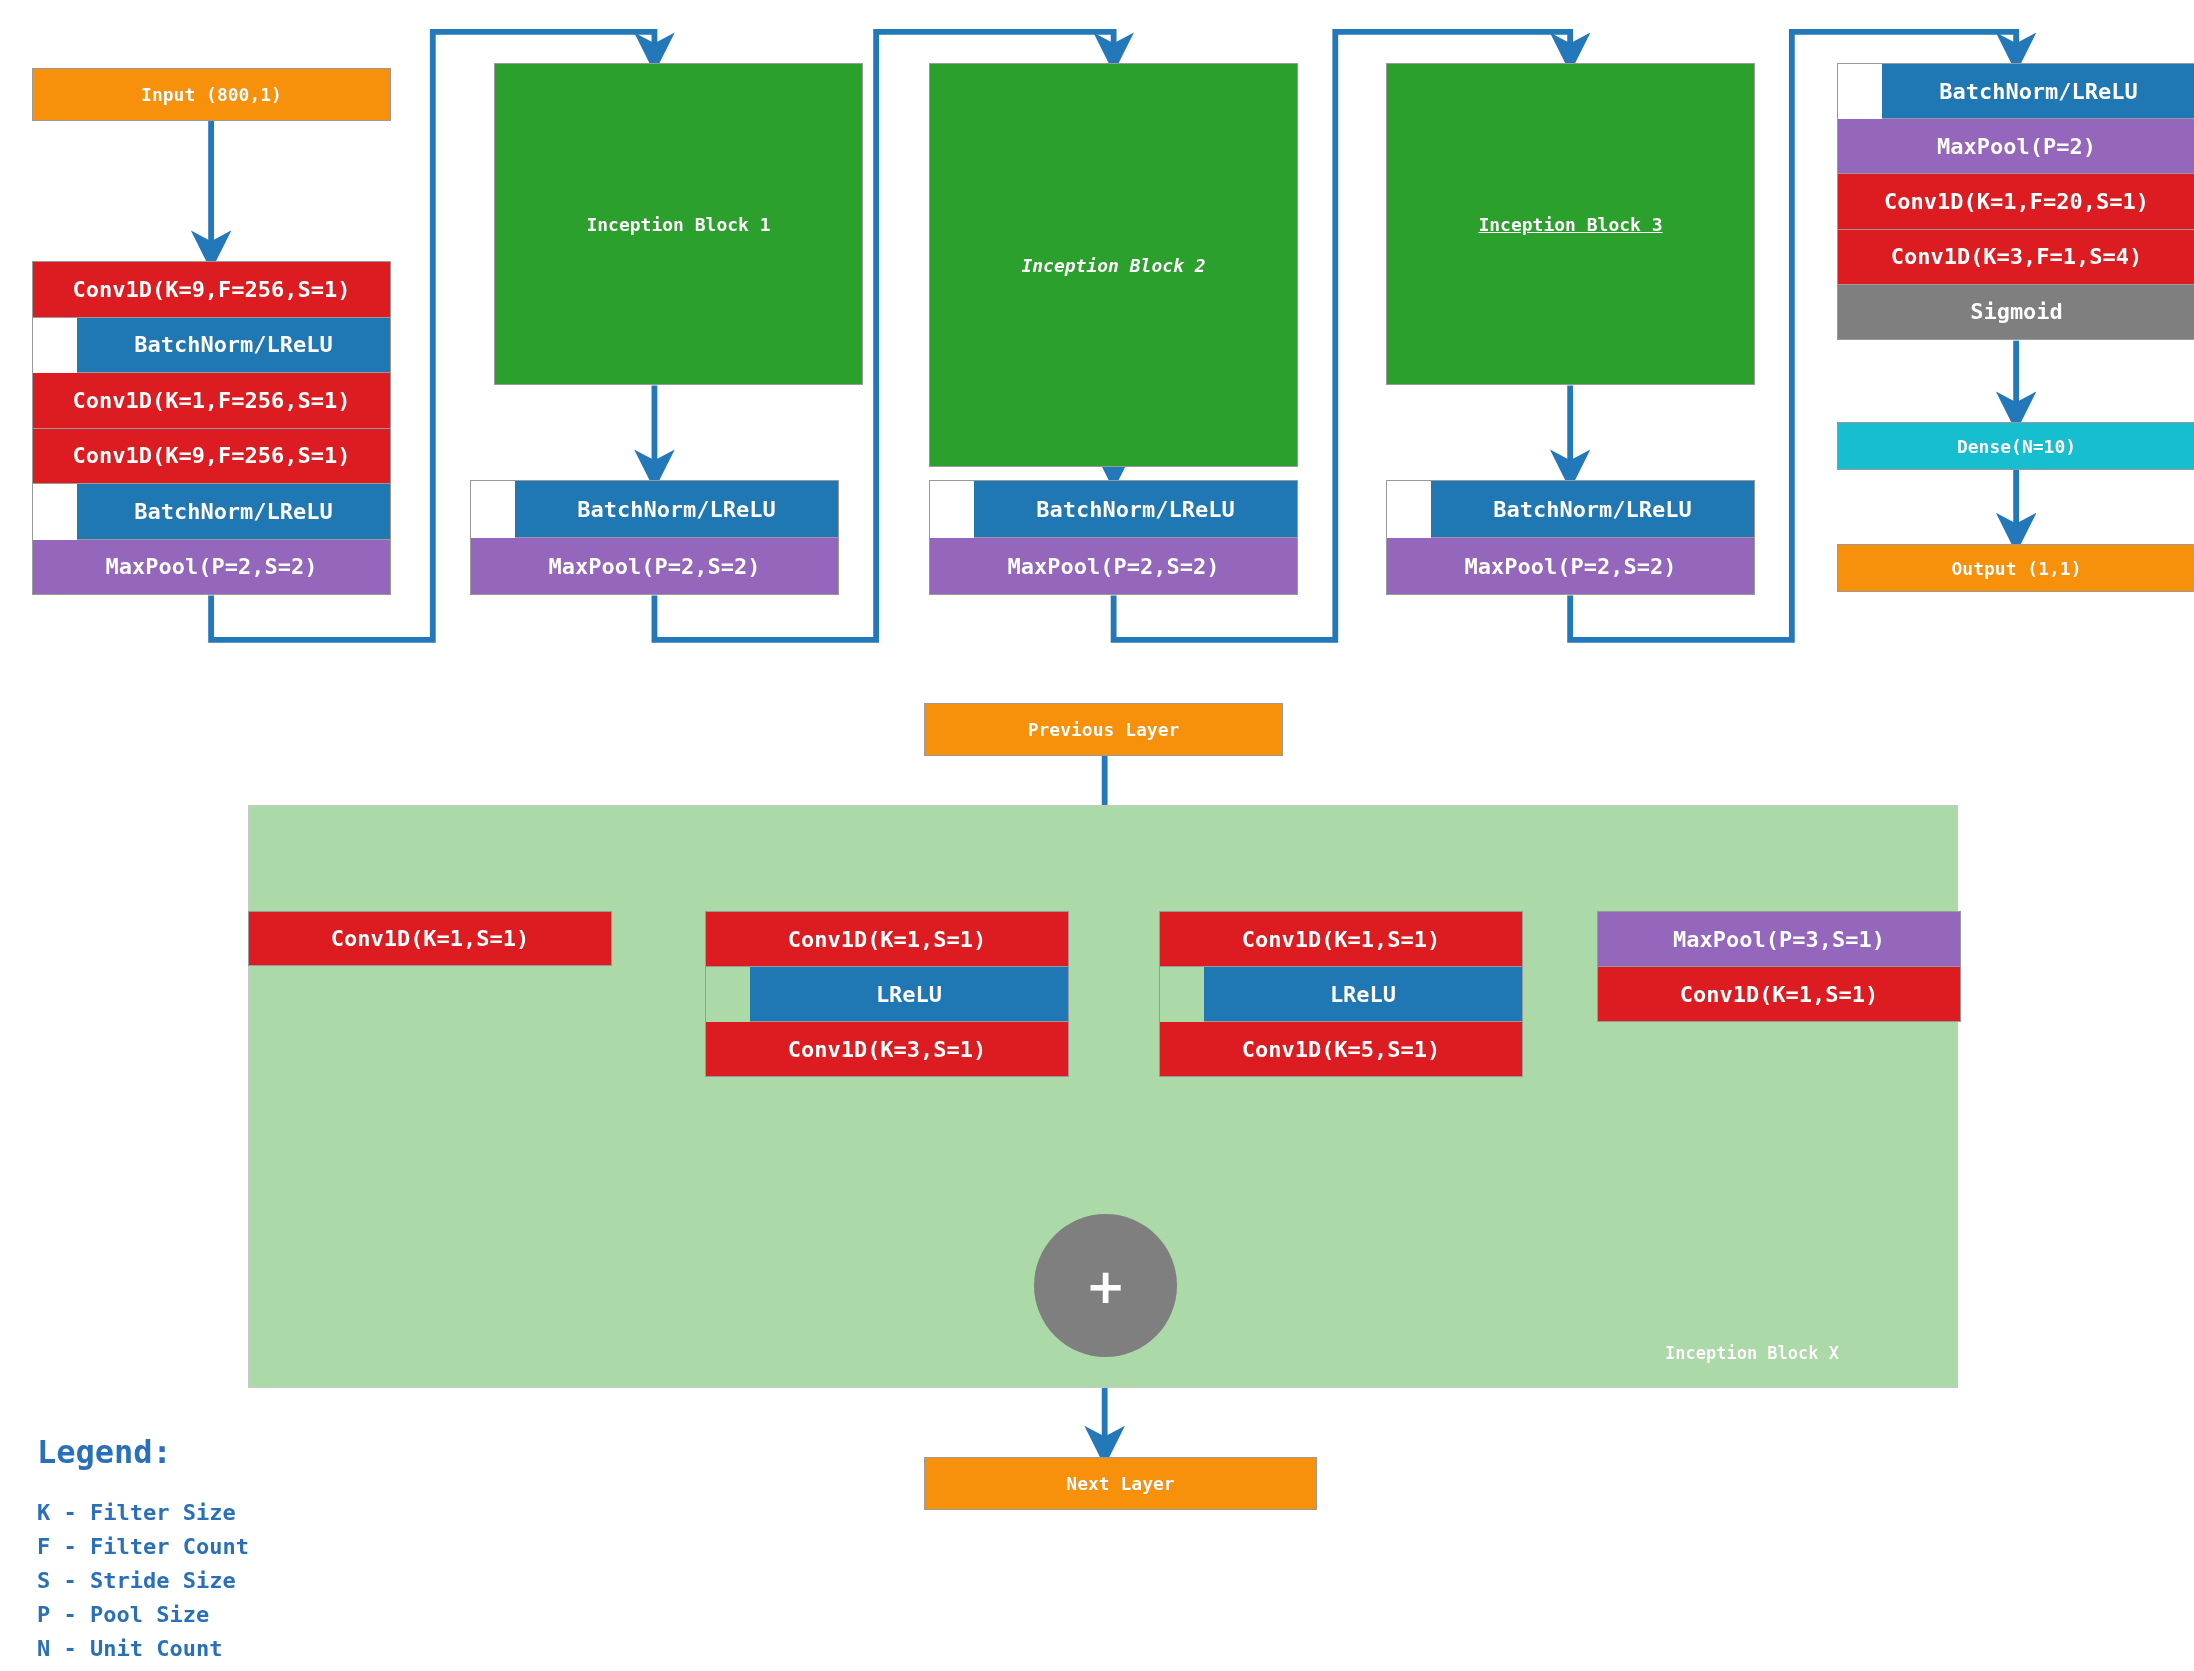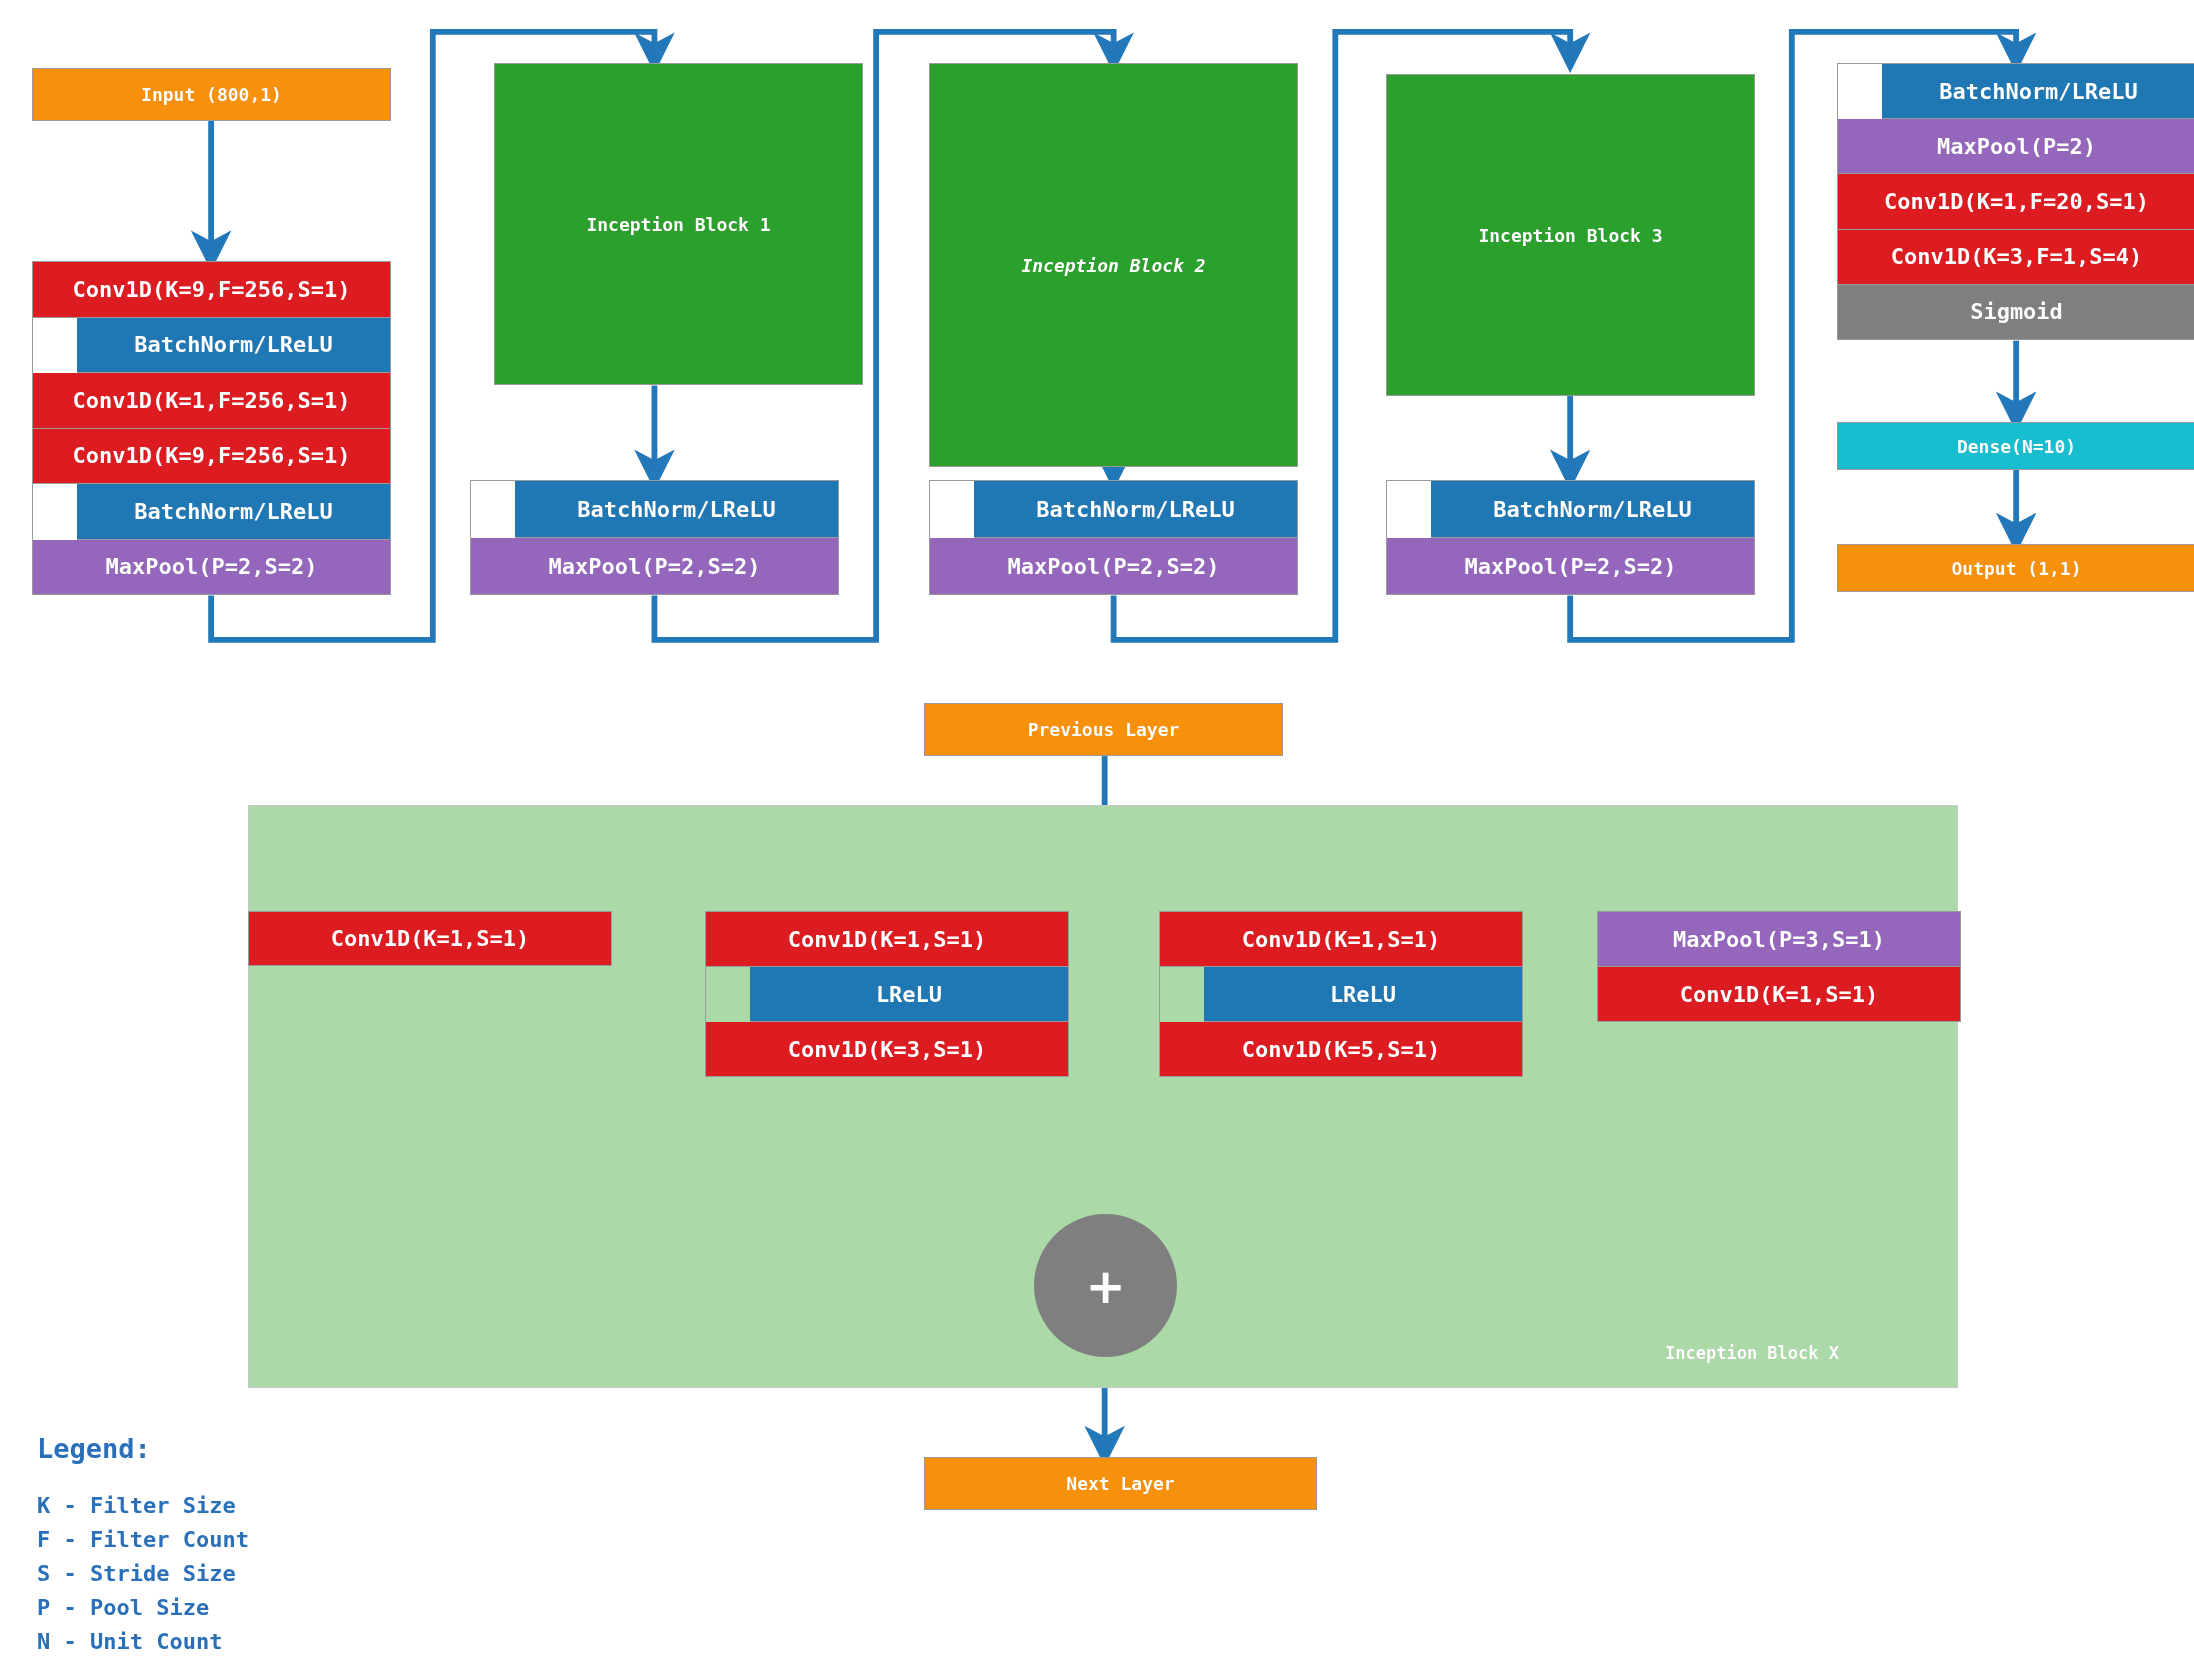--- a/index.html
+++ b/index.html
@@ -114,21 +114,21 @@
 
   
   #legend {
     position: absolute;
     left: 37px;
     top: 1433px;
     z-index: 7;
     color: #2a70b8;
   }
   #legend-title {
-    font-size: 27px;
+    font-size: 32px;
     font-weight: 700;
     margin-bottom: 25px;
     white-space: nowrap;
   }
   .legend-line {
     font-size: 22px;
     font-weight: 700;
     line-height: 1.55;
     white-space: nowrap;
   }
@@ -202,21 +202,21 @@
     <div class="row c-blue f42">BatchNorm/LReLU</div>
     <div class="row c-purple f42">MaxPool(P=2,S=2)</div>
   </div>
 
   <div class="blk c-green f46" style="left:929px; top:63px; width:369px; height:404px;font-style:italic;">Inception Block 2</div>
   <div class="stack" style="left:929px; top:480px; width:369px; height:115px;">
     <div class="row c-blue f42">BatchNorm/LReLU</div>
     <div class="row c-purple f42">MaxPool(P=2,S=2)</div>
   </div>
 
-  <div class="blk c-green f46" style="left:1386px; top:74px; width:369px; height:322px;">Inception Block 3</div>
+  <div class="blk c-green f46" style="left:1386px; top:63px; width:369px; height:322px;text-decoration:underline;">Inception Block 3</div>
   <div class="stack" style="left:1386px; top:480px; width:369px; height:115px;">
     <div class="row c-blue f42">BatchNorm/LReLU</div>
     <div class="row c-purple f42">MaxPool(P=2,S=2)</div>
   </div>
 
   <div class="stack" style="left:1837px; top:63px; width:359px; height:277px;">
     <div class="row c-blue f42">BatchNorm/LReLU</div>
     <div class="row c-purple f42">MaxPool(P=2)</div>
     <div class="row c-red f42">Conv1D(K=1,F=20,S=1)</div>
     <div class="row c-red f42">Conv1D(K=3,F=1,S=4)</div>

